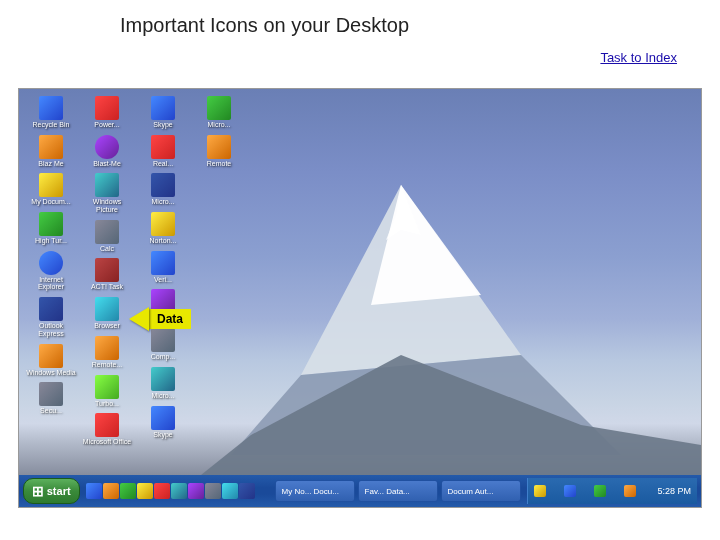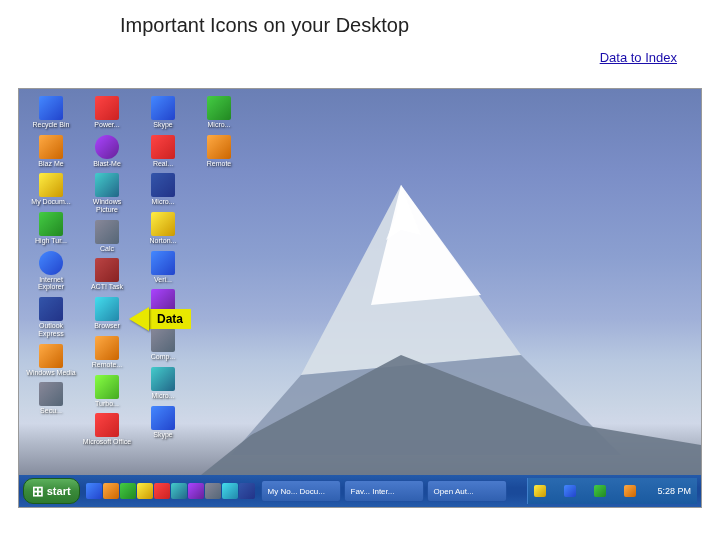--- a/index.html
+++ b/index.html
@@ -89,21 +89,21 @@
       width: 16px;
       height: 16px;
       background: rgba(255,255,255,0.3);
       border-radius: 2px;
     }
 
     .taskbar-middle {
       flex: 1;
       display: flex;
       gap: 3px;
-      margin-left: 4px;
+      margin-left: 18px;
     }
 
     .taskbar-btn {
       background: linear-gradient(180deg, #4a7acc 0%, #3060b0 100%);
       border: 1px solid #2050a0;
       border-radius: 3px;
       padding: 2px 6px;
       color: white;
       font-size: 9px;
       height: 22px;
@@ -209,21 +209,21 @@
       right: 0;
       width: 500px;
       height: 300px;
     }
   </style>
 </head>
 <body>
 
 <div id="page-title">Important Icons on your Desktop</div>
 
-<div id="back-link">Data to Index</div>
+<div id="back-link">Task to Index</div>
 
 <div id="desktop-screenshot">
 
   <div class="desktop-bg"></div>
 
   <svg class="mountain-svg" viewBox="0 0 500 300" xmlns="http://www.w3.org/2000/svg">
 
     <polygon points="200,10 320,180 100,200" fill="#d8e0e8" opacity="0.9"></polygon>
     <polygon points="200,10 280,120 170,130" fill="white" opacity="0.95"></polygon>
 
@@ -376,24 +376,24 @@
       <div class="taskbar-icon ic-purple"></div>
       <div class="taskbar-icon ic-gray"></div>
       <div class="taskbar-icon ic-cyan"></div>
       <div class="taskbar-icon ic-navy"></div>
     </div>
     <div class="taskbar-middle">
       <div class="taskbar-btn">
         <span style="font-size:8px;">My No... Docu...</span>
       </div>
       <div class="taskbar-btn">
-        <span style="font-size:8px;">Fav... Inter...</span>
+        <span style="font-size:8px;">Fav... Data...</span>
       </div>
       <div class="taskbar-btn">
-        <span style="font-size:8px;">Open Aut...</span>
+        <span style="font-size:8px;">Docum Aut...</span>
       </div>
     </div>
     <div class="taskbar-right">
       <div class="taskbar-icon ic-yellow" style="width:12px;height:12px;"></div>
       <div class="taskbar-icon ic-blue" style="width:12px;height:12px;"></div>
       <div class="taskbar-icon ic-green" style="width:12px;height:12px;"></div>
       <div class="taskbar-icon ic-orange" style="width:12px;height:12px;"></div>
       <span style="font-size:9px;color:white;margin-left:3px;">5:28 PM</span>
     </div>
   </div>

